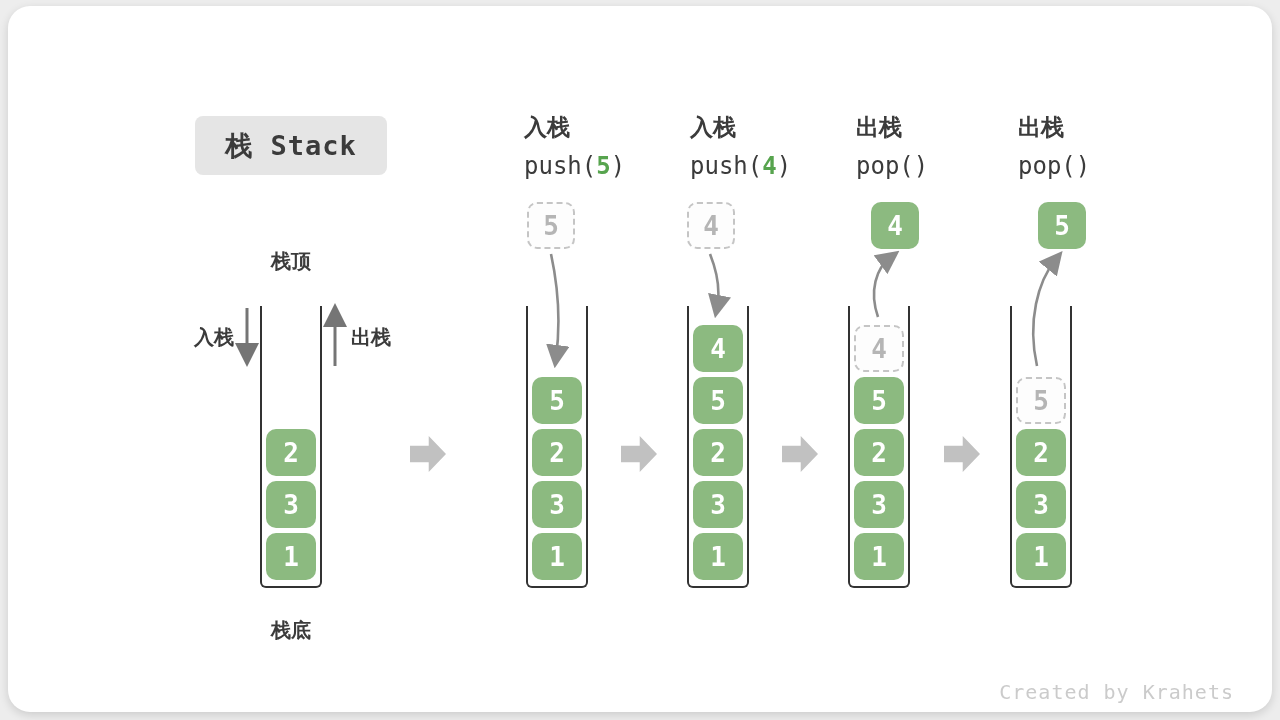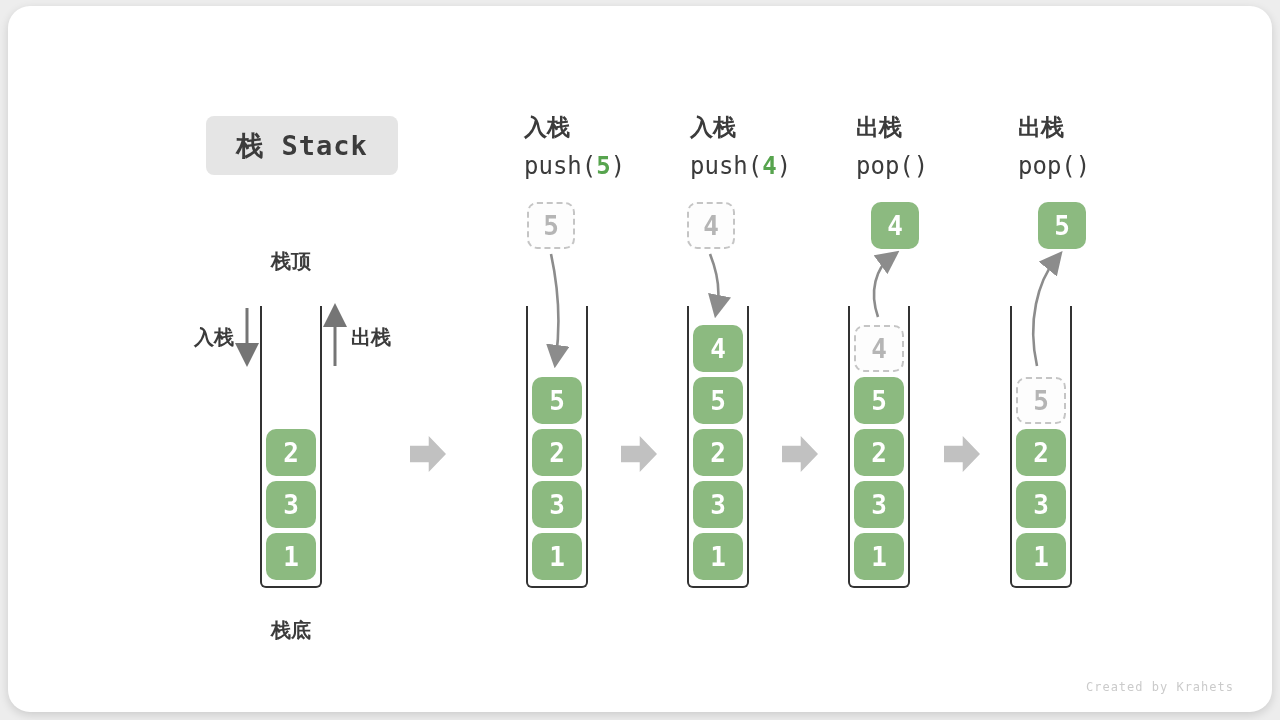--- a/index.html
+++ b/index.html
@@ -8,21 +8,21 @@
     --block-arrow:#C1C1C1; --curve-arrow:#8C8C8C; --side-arrow:#757575;
     --title-bg:#E5E5E5; --footer:#CBCBCB; --card:#FFFFFF; --page-bg:#EDEDED;
   }
   *{margin:0;padding:0;box-sizing:border-box;}
   body{width:1280px;height:720px;background:var(--page-bg);overflow:hidden;
        font-family:"Liberation Sans","DejaVu Sans",sans-serif;}
   .stage{position:relative;width:1280px;height:720px;}
   .card{position:absolute;left:8px;top:6px;width:1264px;height:706px;
         background:var(--card);border-radius:22px;
         box-shadow:0 3px 10px rgba(0,0,0,0.14);}
-  .title-box{position:absolute;left:198px;top:110px;width:192px;height:59px;
+  .title-box{position:absolute;left:187px;top:110px;width:192px;height:59px;
         background:var(--title-bg);border-radius:8px;display:flex;align-items:center;
         justify-content:center;font-family:"DejaVu Sans Mono",monospace;
         font-size:27px;font-weight:700;color:var(--ink);letter-spacing:1px;}
   .col-header{position:absolute;top:106px;width:170px;color:var(--ink);}
   .col-header .op{font-size:23px;font-weight:700;margin-bottom:9px;}
   .col-header .code{font-family:"DejaVu Sans Mono",monospace;font-size:24px;color:var(--ink);}
   .col-header .code .arg{color:var(--arg-green);font-weight:700;}
   .side-label{position:absolute;font-size:20px;font-weight:700;color:var(--ink);}
   .centered{width:90px;text-align:center;}
   .stack-container{position:absolute;top:300px;width:62px;height:282px;
@@ -34,21 +34,21 @@
         font-size:26px;font-weight:700;}
   .cell.ghost{background:var(--ghost-bg);border:2px dashed var(--ghost-border);
         color:var(--ghost-text);}
   .cell.float{width:48px;height:47px;}
   .cell.float.dashed{background:var(--ghost-bg);border:2px dashed var(--ghost-border);
         color:var(--ghost-text);}
   .block-arrow{position:absolute;width:36px;height:36px;background:var(--block-arrow);
         clip-path:polygon(0% 27%,52% 27%,52% 0%,100% 50%,52% 100%,52% 73%,0% 73%);}
   .arrow-layer{position:absolute;left:0;top:0;width:1280px;height:720px;pointer-events:none;}
   .footer{position:absolute;right:38px;top:674px;font-family:"DejaVu Sans Mono",monospace;
-        font-size:12px;color:var(--footer);letter-spacing:1px;}
+        font-size:20px;color:var(--footer);letter-spacing:1px;}
 </style>
 </head>
 <body>
 
 <div class="stage">
   <div class="card">
 
     <div class="title-box">栈 Stack</div>
 
     <div class="col-header" style="left:516px">

